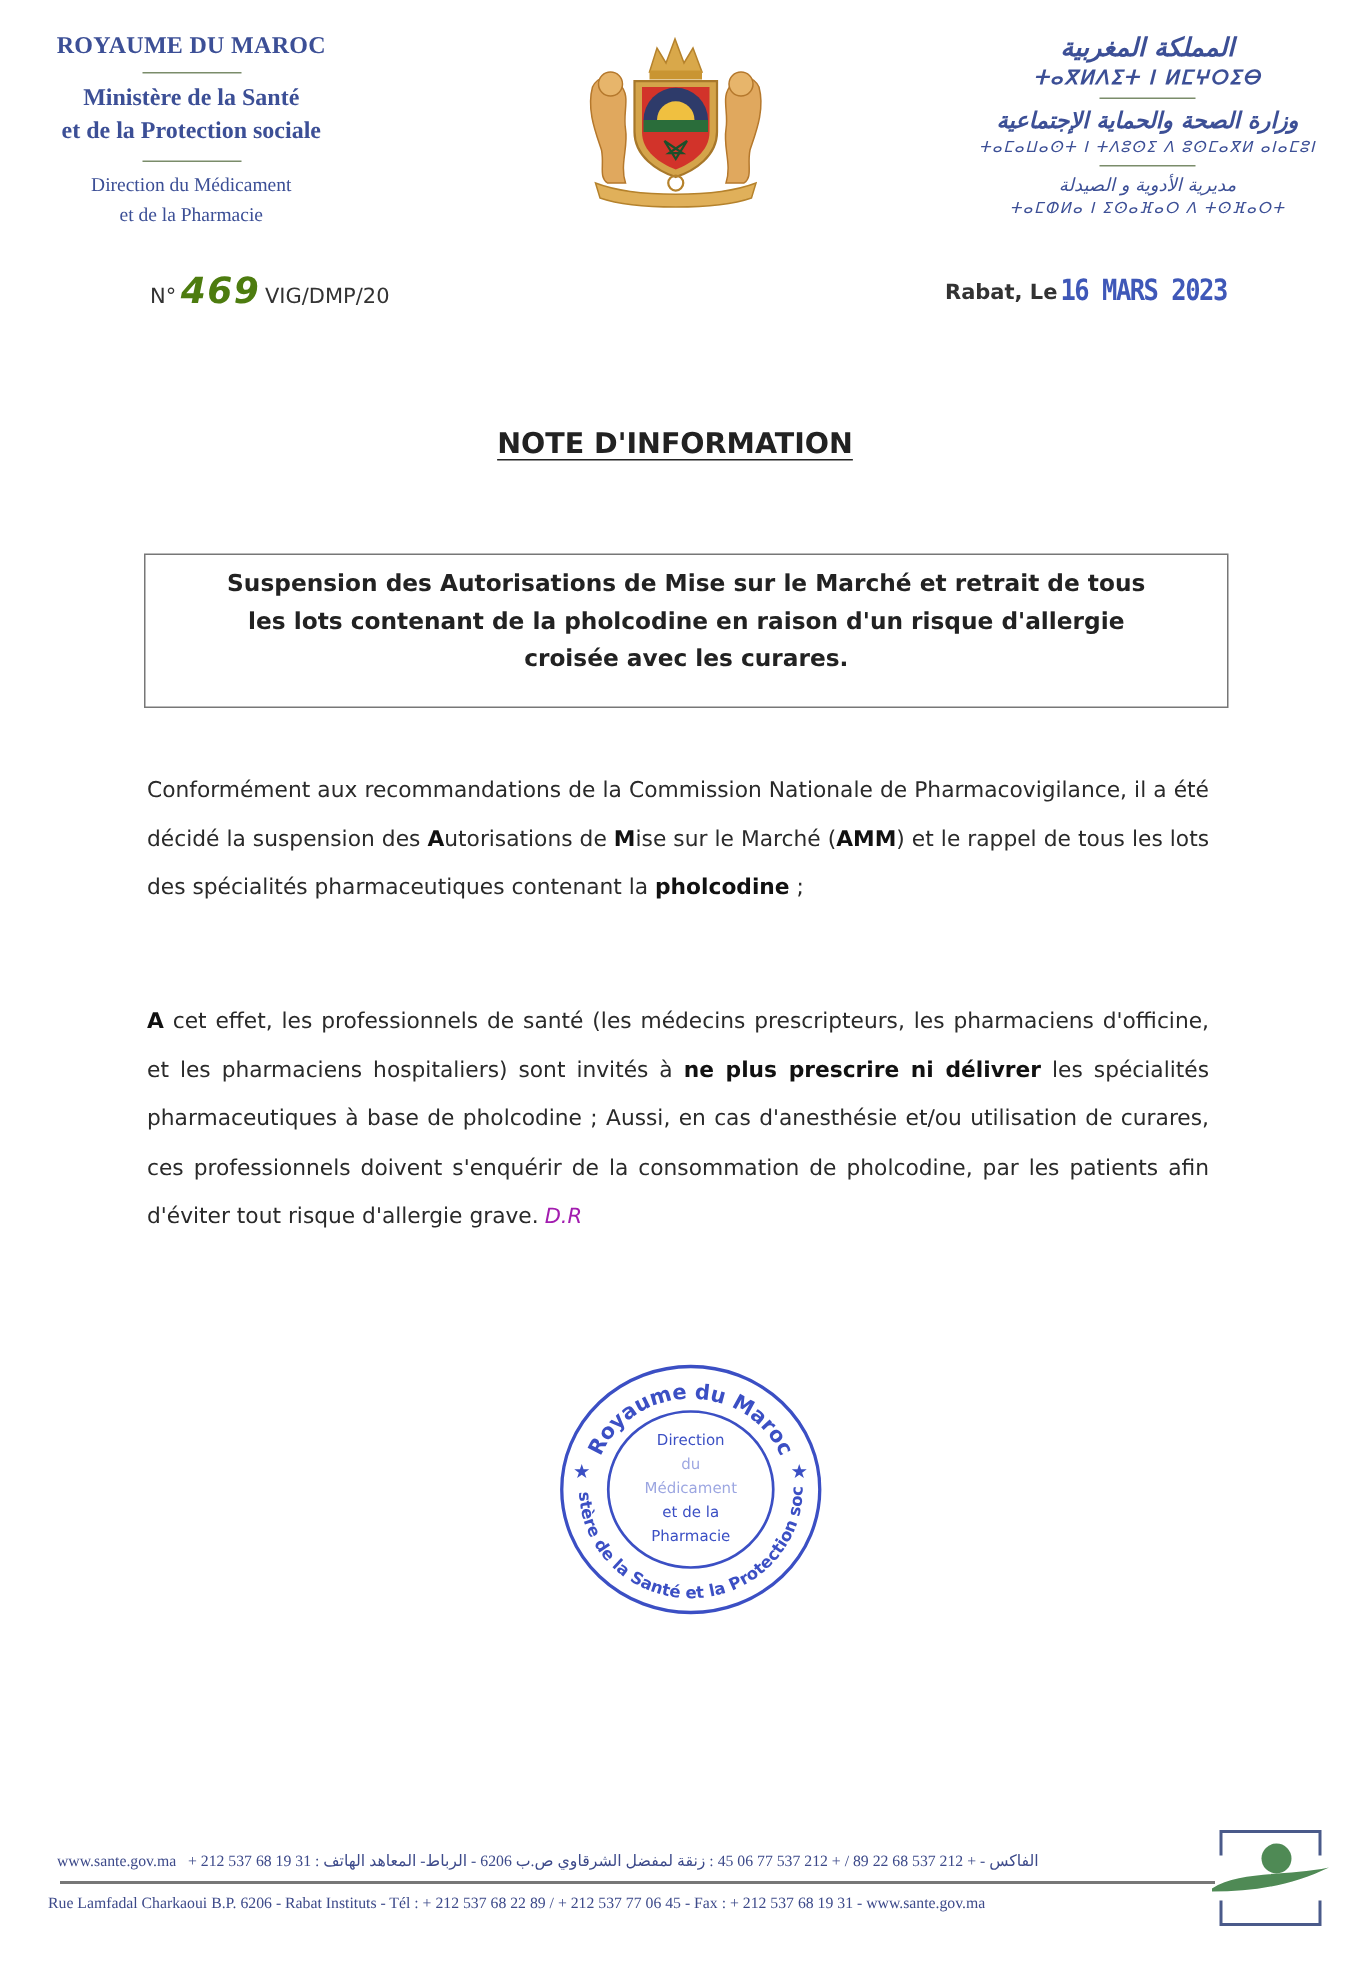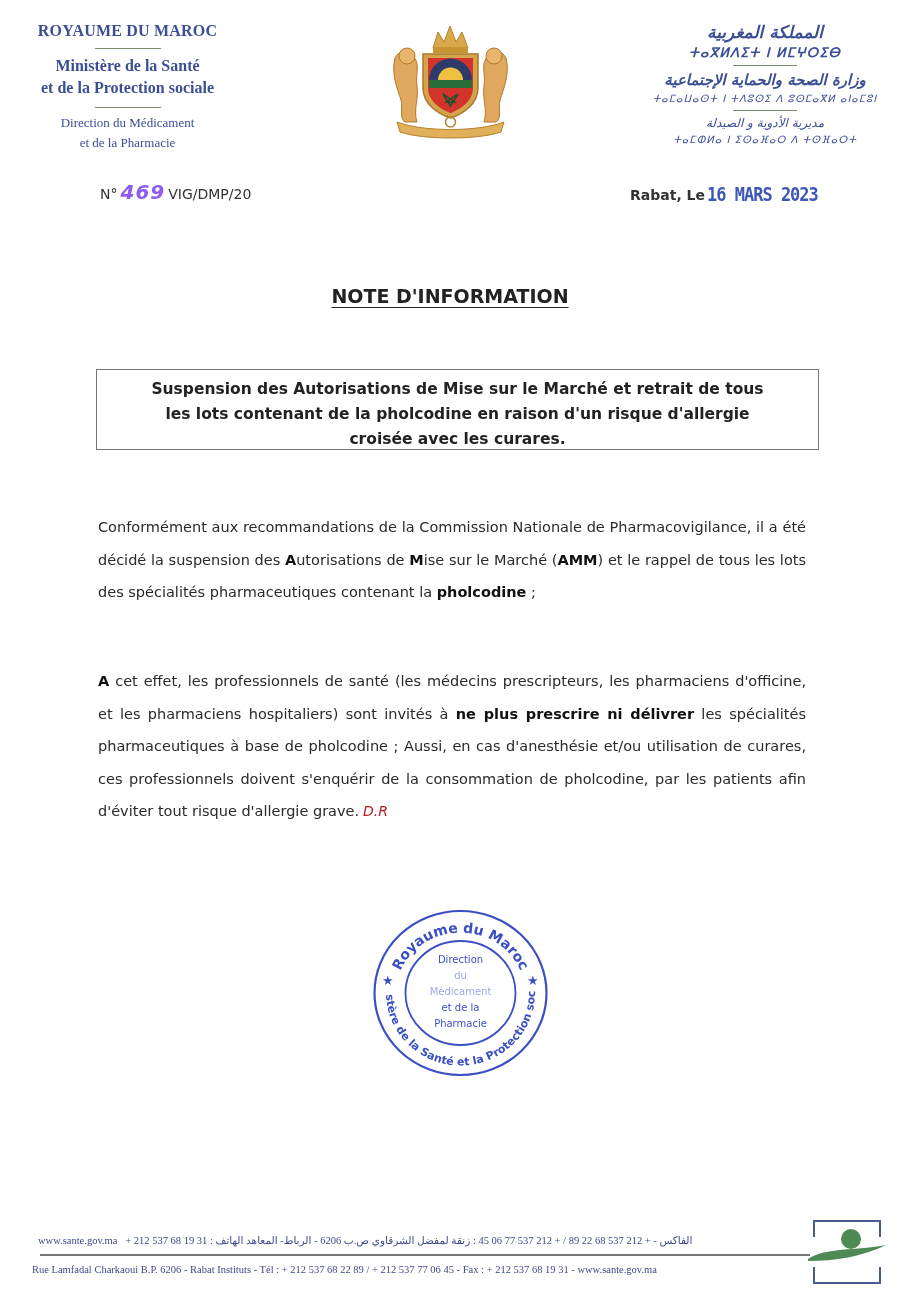--- a/index.html
+++ b/index.html
@@ -9,21 +9,21 @@
   .blue-head { color: #3c4f96; }
 
   
   #hdr-left { left: 10px; top: 22px; width: 235px; text-align: center; }
   #hdr-left .kingdom { font-size: 16px; font-weight: bold; margin-top: 0; letter-spacing: 0.2px; }
   #hdr-left .rule { width: 66px; height: 1px; background: #7a8c6a; margin: 8px auto 6px; }
   #hdr-left .ministry { font-size: 16px; font-weight: bold; line-height: 22px; }
   #hdr-left .direction { font-size: 13px; line-height: 18px; margin-top: 2px; }
 
   #ref { left: 100px; top: 180px; font-size: 14px; color: #333; display:flex; align-items: baseline; }
-  #ref .hand { font-family: "DejaVu Sans", sans-serif; font-weight: bold; color: #8b5cf6; font-size: 20px; font-style: italic; margin: 0 3px; letter-spacing: 1px; }
+  #ref .hand { font-family: "DejaVu Sans", sans-serif; font-weight: bold; color: #4d7c0f; font-size: 24px; font-style: italic; margin: 0 3px; letter-spacing: 1px; }
 
   
   #emblem { left: 383px; top: 18px; width: 135px; height: 125px; }
 
   
   #hdr-right { left: 640px; top: 20px; width: 250px; text-align: center; direction: rtl; font-style: italic; }
   #hdr-right .ar-big { font-size: 17px; font-weight: bold; line-height: 24px; }
   #hdr-right .tif { font-size: 13px; font-weight: bold; letter-spacing: 1px; line-height: 18px; direction: ltr; }
   #hdr-right .rule { width: 64px; height: 1px; background: #7a8c6a; margin: 3px auto; }
   #hdr-right .ar-mid { font-size: 15px; font-weight: bold; line-height: 22px; }
@@ -31,28 +31,28 @@
   #hdr-right .ar-small { font-size: 12px; line-height: 18px; }
 
   #date { left: 630px; top: 184px; font-size: 14px; font-weight: bold; color: #333; display:flex; align-items: baseline; }
   #date .stamp { color: #3f58b8; font-family: "DejaVu Sans Mono", monospace; font-weight: bold; font-size: 17px; margin-left: 2px; letter-spacing: -1px; transform: scaleY(1.15); display:inline-block; }
 
   
   #title { left: 0; width: 900px; top: 285px; text-align: center; font-size: 19px; font-weight: bold; color: #222; }
   #title span { text-decoration: underline; text-underline-offset: 4px; }
 
   
-  #subject { left: 96px; top: 369px; width: 723px; height: 81px; border: 1.5px solid #777; box-sizing: border-box; text-align: center; font-size: 15.5px; font-weight: bold; line-height: 25px; padding-top: 7px; color: #222; }
+  #subject { left: 96px; top: 369px; width: 723px; height: 103px; border: 1.5px solid #777; box-sizing: border-box; text-align: center; font-size: 15.5px; font-weight: bold; line-height: 25px; padding-top: 7px; color: #222; }
 
   
   .para { left: 98px; width: 708px; font-size: 14.5px; line-height: 32.5px; text-align: justify; color: #2a2a2a; }
   #para1 { top: 511px; }
   #para2 { top: 665px; }
   .para b { color: #111; }
-  .initials { color: #b91c1c; font-style: italic; font-size: 14px; margin-left: 4px; }
+  .initials { color: #a21caf; font-style: italic; font-size: 14px; margin-left: 4px; }
 
   
   #seal { left: 368px; top: 905px; width: 185px; height: 175px; }
 
   
   #footer-line1 { left: 38px; top: 1234px; width: 770px; font-size: 10.5px; color: #3d4a8a; white-space: nowrap; }
   #footer-rule { left: 40px; top: 1254px; width: 770px; height: 2px; background: #777; }
   #footer-line2 { left: 32px; top: 1264px; width: 780px; font-size: 10.5px; color: #3d4a8a; white-space: nowrap; }
   #footer-logo { left: 806px; top: 1217px; width: 82px; height: 70px; }
 </style>

